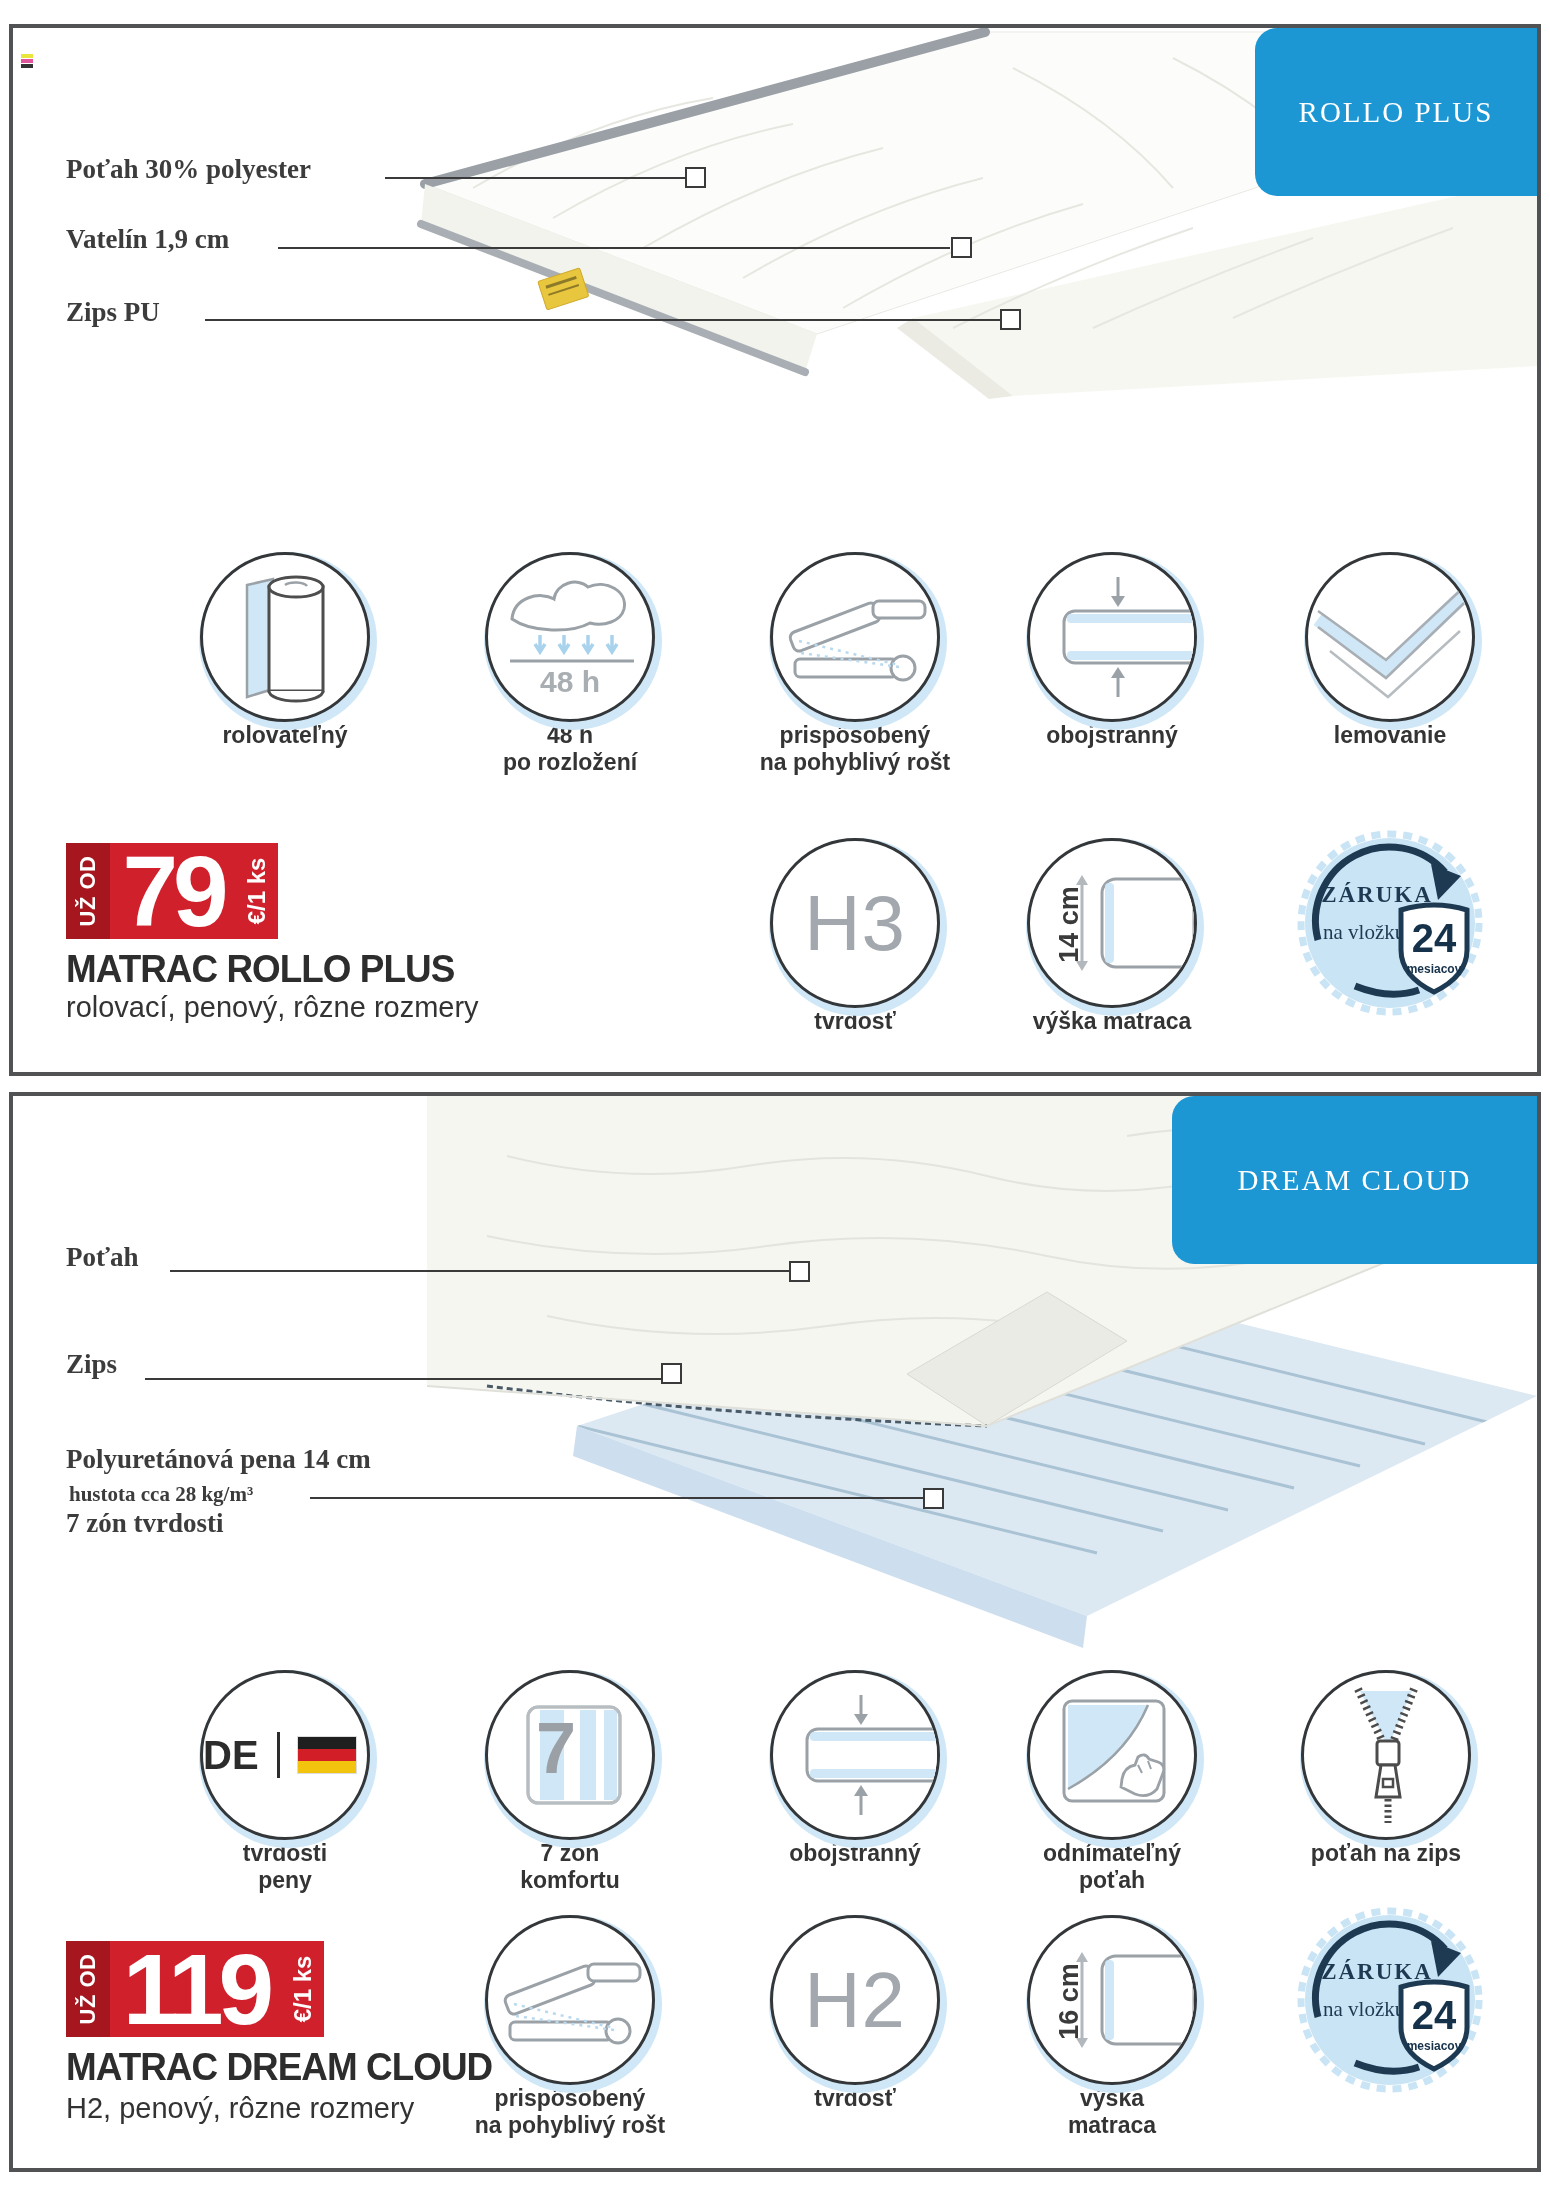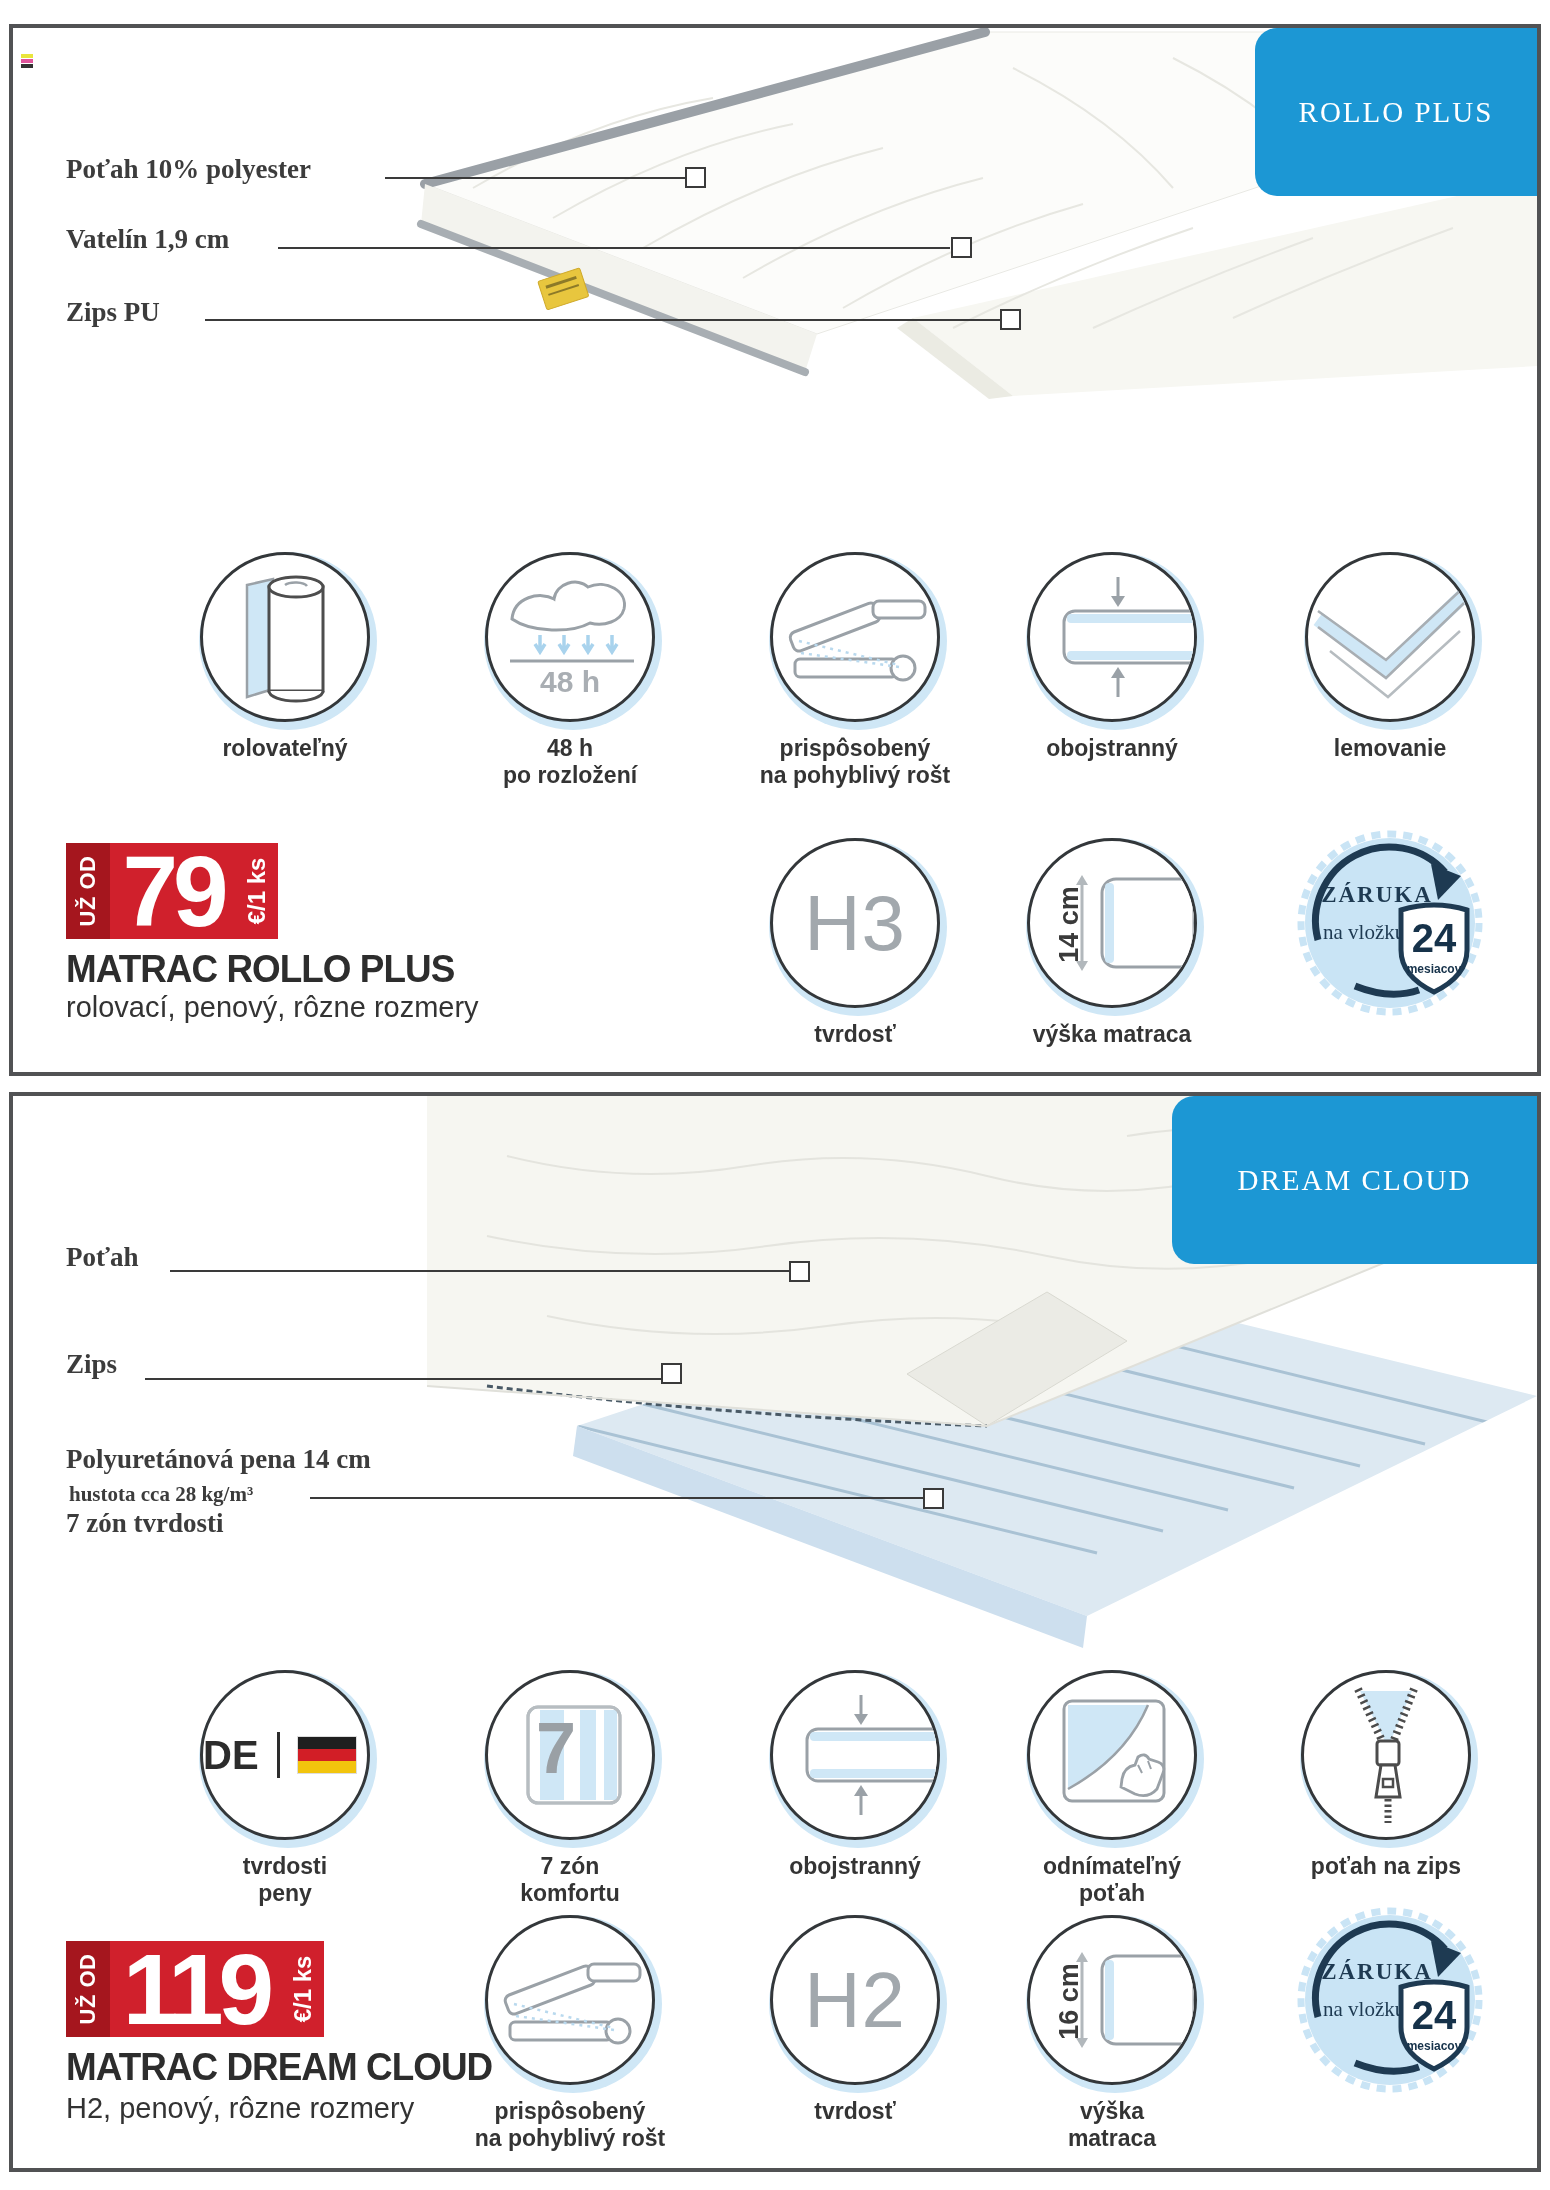--- a/index.html
+++ b/index.html
@@ -21,21 +21,21 @@
   .co-label{position:absolute;font-family:"Liberation Serif",serif;font-weight:600;
             font-size:27px;color:#3c3c3c;white-space:nowrap;z-index:4}
   .co-sub{font-size:21px}
   .co-line{position:absolute;height:0;border-top:2px solid #3a3a3a;z-index:4}
   .co-square{position:absolute;width:17px;height:17px;background:#fff;border:2px solid #3a3a3a;z-index:4}
 
   .feat{position:absolute;width:260px;text-align:center;z-index:3}
   .circle{width:164px;height:164px;border:3px solid #33373a;border-radius:50%;margin:0 auto;
           position:relative;overflow:hidden;background:#fff;box-shadow:3px 4px 0 4px #cfe7f6}
   .circle svg{position:absolute;inset:0;width:100%;height:100%}
-  .feat-label{margin-top:13px;font-size:23px;font-weight:700;color:#343434;
+  .feat-label{font-size:23px;font-weight:700;color:#343434;
               line-height:27px;white-space:pre-line}
 
   .it-big{position:absolute;inset:0;display:flex;align-items:center;justify-content:center;
           font-size:78px;color:#a2a8ad;letter-spacing:1px}
   .it-48h{position:absolute;left:0;right:0;top:110px;text-align:center;
           font-size:30px;font-weight:700;color:#a9aeb3}
   .it-cm{position:absolute;left:-6px;top:68px;width:90px;text-align:center;
          transform:rotate(-90deg);font-size:27px;font-weight:700;color:#3a3a3a}
   .it-7{position:absolute;left:48px;top:34px;font-size:72px;font-weight:700;color:#9aa0a5}
   .de-wrap{position:absolute;inset:0;display:flex;align-items:center;justify-content:flex-start;gap:18px}
@@ -106,21 +106,21 @@
       <rect x="128" y="246" width="44" height="30" rx="2" fill="#e8c63e" stroke="#cfa92a"></rect>
       <line x1="134" y1="254" x2="166" y2="254" stroke="#8d7a28" stroke-width="3"></line>
       <line x1="134" y1="262" x2="166" y2="262" stroke="#8d7a28" stroke-width="2"></line>
     </g>
   </svg>
 
   <div class="corner-badge" style="width:282px">
     <span>ROLLO PLUS</span>
   </div>
 
-  <div class="co-label" style="left:53px;top:126px">Poťah 10% polyester</div>
+  <div class="co-label" style="left:53px;top:126px">Poťah 30% polyester</div>
   <div class="co-line" style="left:372px;top:149px;width:300px"></div>
   <div class="co-square" style="left:672px;top:139px"></div>
 
   <div class="co-label" style="left:53px;top:196px">Vatelín 1,9 cm</div>
   <div class="co-line" style="left:265px;top:219px;width:672px"></div>
   <div class="co-square" style="left:938px;top:209px"></div>
 
   <div class="co-label" style="left:53px;top:269px">Zips PU</div>
   <div class="co-line" style="left:192px;top:291px;width:795px"></div>
   <div class="co-square" style="left:987px;top:281px"></div>

